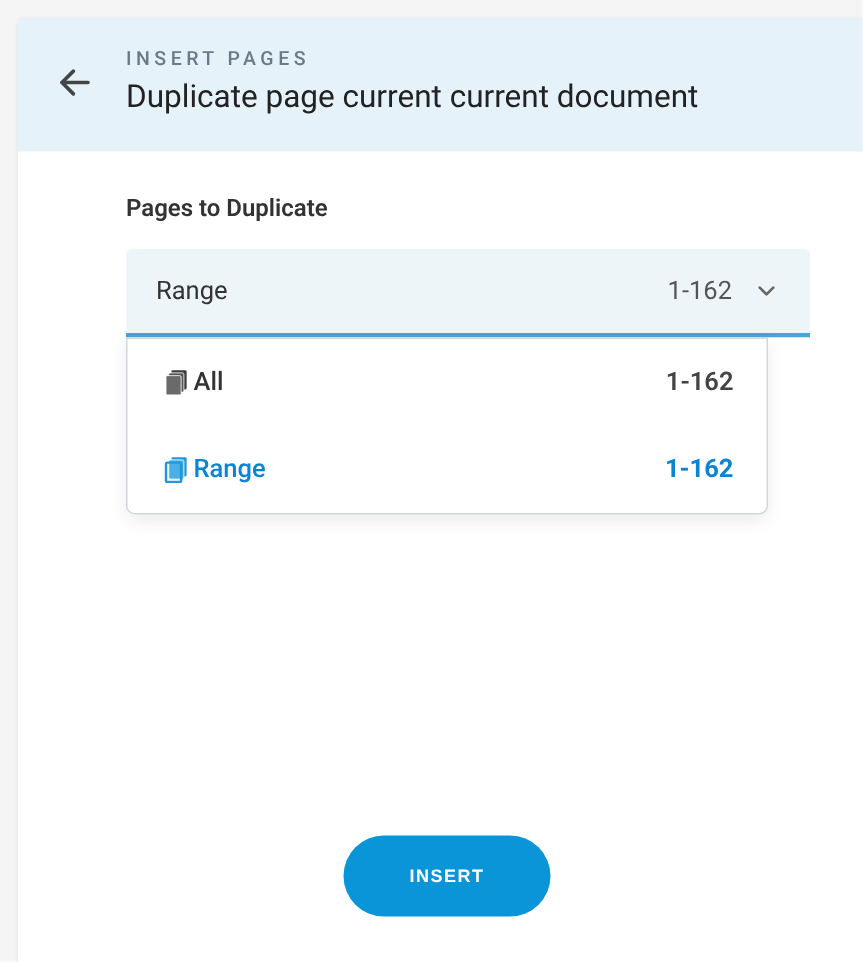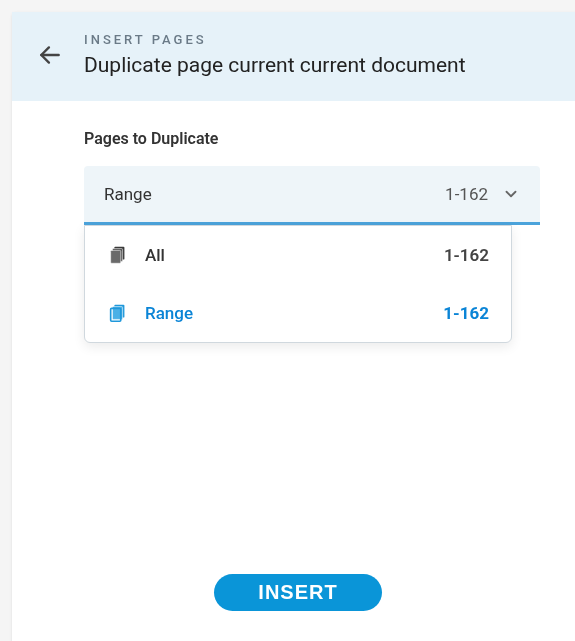--- a/index.html
+++ b/index.html
@@ -107,21 +107,20 @@
     .dropdown-item {
       padding: 18px 22px;
       display: flex;
       align-items: center;
       justify-content: space-between;
       cursor: pointer;
     }
     .dropdown-item-left {
       display: flex;
       align-items: center;
-      gap: 16px;
     }
     .dropdown-item-label {
       font-size: 17px;
       color: #333;
       font-weight: 500;
     }
     .dropdown-item-value {
       font-size: 17px;
       color: #444;
       font-weight: 600;
@@ -180,22 +179,22 @@
     .footer {
       display: flex;
       justify-content: center;
       padding: 30px 0 40px 0;
     }
     .insert-btn {
       background: #0a95d8;
       color: #fff;
       border: none;
       border-radius: 999px;
-      padding: 7px 44px;
-      font-size: 20px;
+      padding: 20px 44px;
+      font-size: 12px;
       font-weight: 600;
       letter-spacing: 1px;
       cursor: pointer;
     }
     .pages-icon {
       width: 22px;
       height: 22px;
       display: block;
     }
   </style>

